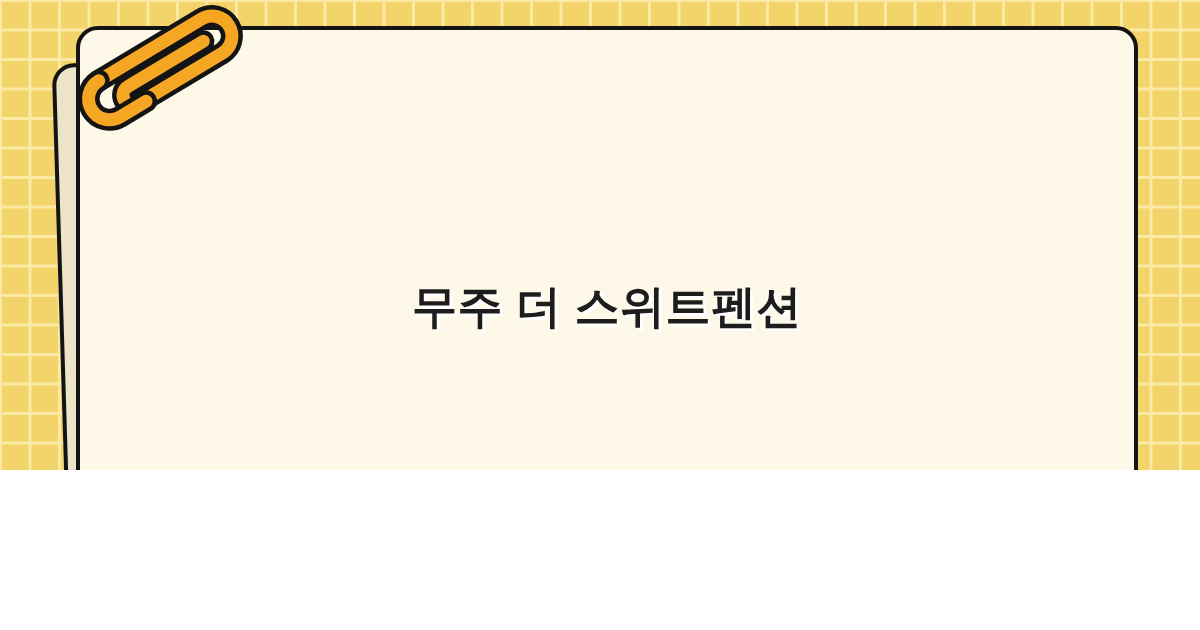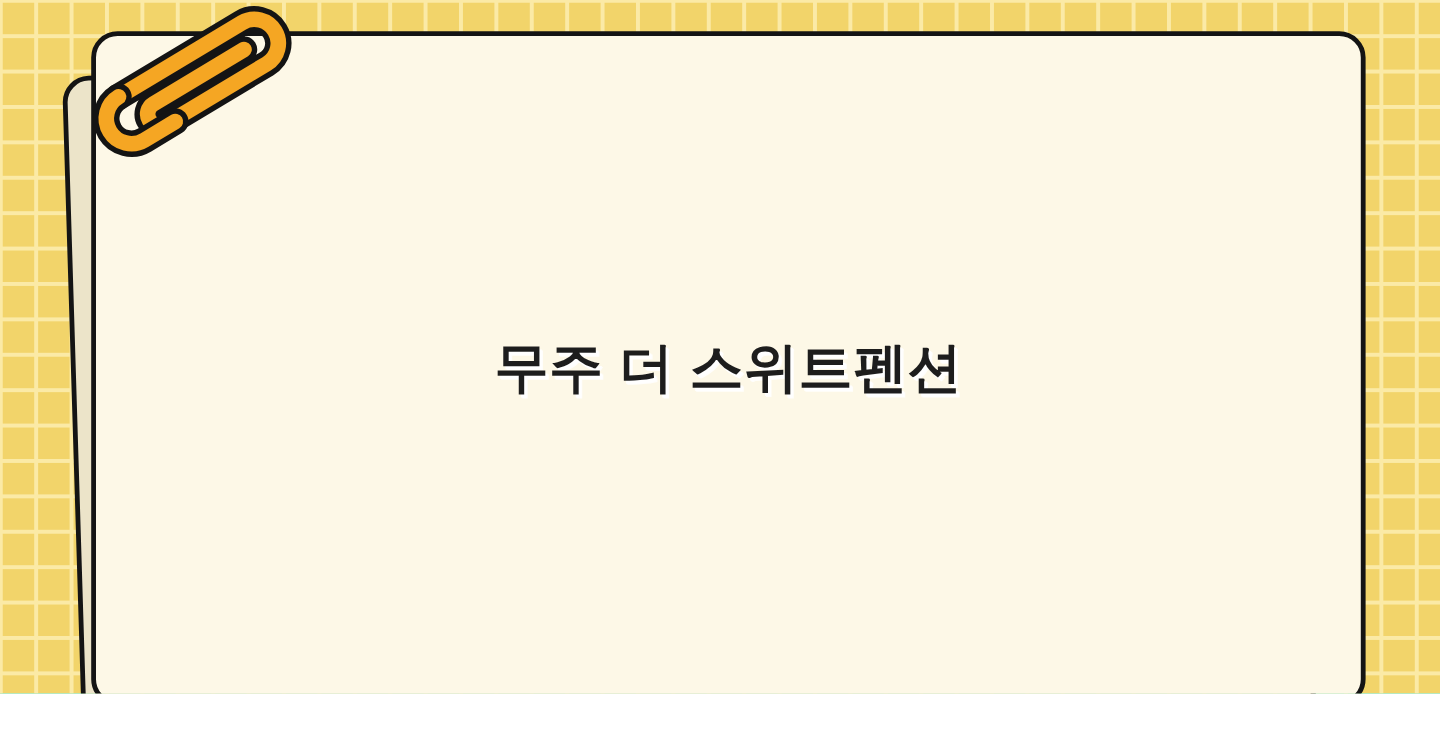--- a/index.html
+++ b/index.html
@@ -12,21 +12,21 @@
     width: 1200px;
     height: 630px;
     overflow: hidden;
     font-family: "Liberation Sans", "DejaVu Sans", sans-serif;
   }
 
   
   .stage {
     position: relative;
     width: 1200px;
-    height: 578px;
+    height: 470px;
     overflow: hidden;
     background-color: #5eead4;
   }
 
   
   .grid-bg {
     position: absolute;
     inset: 0;
     background-color: #f2d46a;
     background-image:

